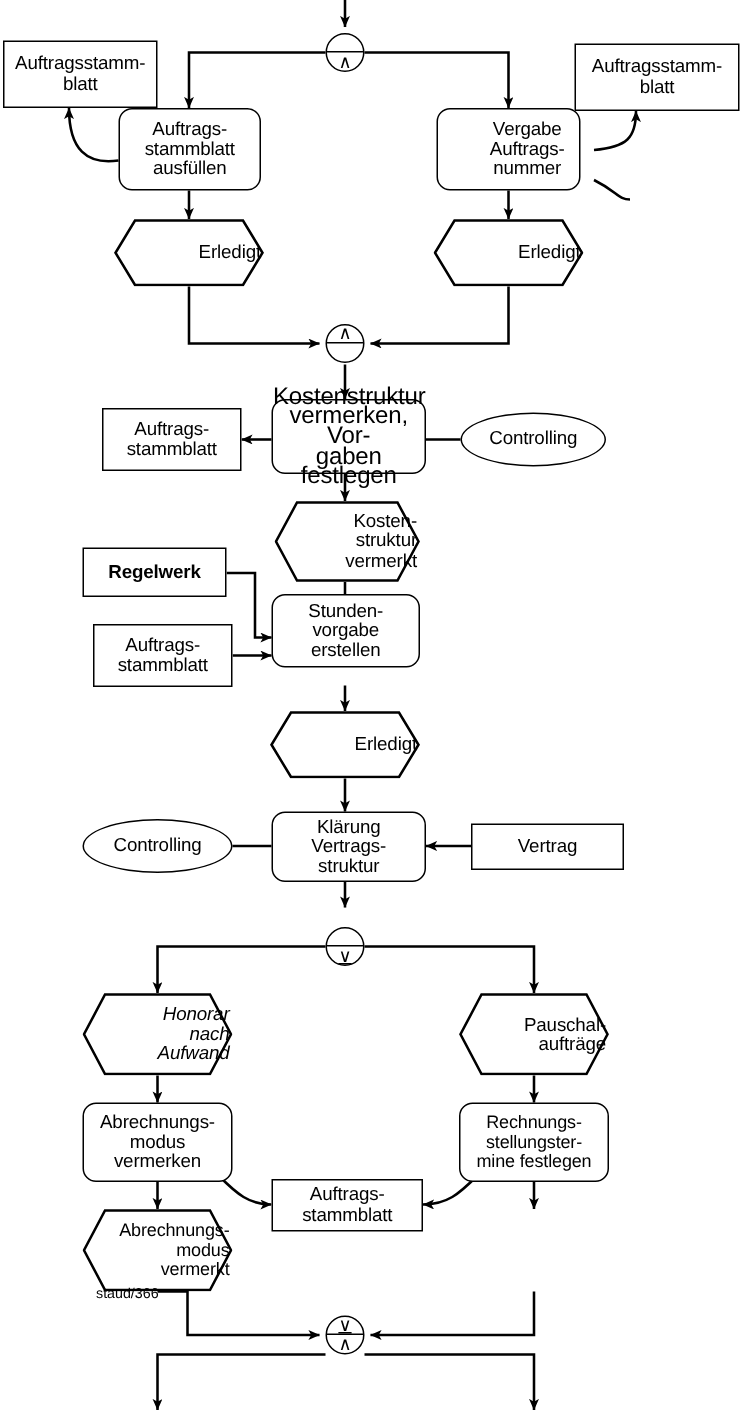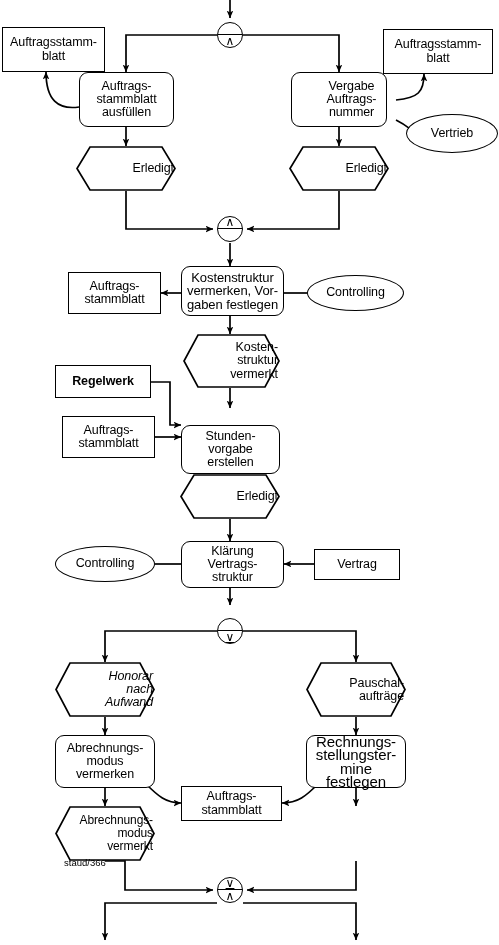--- a/index.html
+++ b/index.html
@@ -230,36 +230,33 @@
   </div>
 
   <div class="node func" style="left:291px; top:72px; width:96px; height:55px;padding-left:25px;">
     <span class="lbl">Vergabe<br>Auftrags-<br>nummer</span>
   </div>
 
   <div class="node rect" style="left:383px; top:29px; width:110px; height:45px;">
     <span class="lbl">Auftragsstamm-<br>blatt</span>
   </div>
 
-  <div class="node ellipse" style="left:406px; top:114px; width:92px; height:39px;">
-    <span class="lbl">Vertrieb</span>
-  </div>
 
   <div class="node hex" style="left:289px; top:146px; width:100px; height:45px;">
     <svg width="100" height="45" viewBox="0 0 100 45">
       <polygon points="14,1 86,1 99,22.5 86,44 14,44 1,22.5" fill="#fff" stroke="#000" stroke-width="1.7"></polygon>
     </svg>
     <span class="lbl">Erledigt</span>
   </div>
 
   <div class="node rect" style="left:68px; top:272px; width:93px; height:42px;">
     <span class="lbl">Auftrags-<br>stammblatt</span>
   </div>
 
-  <div class="node func" style="left:181px; top:266px; width:103px; height:50px; font-size:13px;">
+  <div class="node func" style="left:181px; top:266px; width:103px; height:50px; font-size:16px;">
     <span class="lbl">Kostenstruktur<br>vermerken, Vor-<br>gaben festlegen</span>
   </div>
 
   <div class="node ellipse" style="left:307px; top:275px; width:97px; height:36px;">
     <span class="lbl">Controlling</span>
   </div>
 
   <div class="node hex" style="left:183px; top:334px; width:97px; height:54px;">
     <svg width="97" height="54" viewBox="0 0 97 54">
       <polygon points="15,1 82,1 96,27 82,53 15,53 1,27" fill="#fff" stroke="#000" stroke-width="1.7"></polygon>
@@ -268,40 +265,40 @@
   </div>
 
   <div class="node rect" style="left:55px; top:365px; width:96px; height:33px;font-weight:bold;">
     <span class="lbl">Regelwerk</span>
   </div>
 
   <div class="node rect" style="left:62px; top:416px; width:93px; height:42px;">
     <span class="lbl">Auftrags-<br>stammblatt</span>
   </div>
 
-  <div class="node func" style="left:181px; top:425px; width:99px; height:49px;">
+  <div class="node func" style="left:181px; top:396px; width:99px; height:49px;">
     <span class="lbl">Stunden-<br>vorgabe<br>erstellen</span>
   </div>
 
   <div class="node hex" style="left:180px; top:474px; width:100px; height:45px;">
     <svg width="100" height="45" viewBox="0 0 100 45">
       <polygon points="14,1 86,1 99,22.5 86,44 14,44 1,22.5" fill="#fff" stroke="#000" stroke-width="1.7"></polygon>
     </svg>
     <span class="lbl">Erledigt</span>
   </div>
 
   <div class="node ellipse" style="left:55px; top:546px; width:100px; height:36px;">
     <span class="lbl">Controlling</span>
   </div>
 
   <div class="node func" style="left:181px; top:541px; width:103px; height:47px;">
     <span class="lbl">Klärung<br>Vertrags-<br>struktur</span>
   </div>
 
-  <div class="node rect" style="left:314px; top:549px; width:86px; height:31px;">
+  <div class="node rect" style="left:314px; top:549px; width:102px; height:31px;">
     <span class="lbl">Vertrag</span>
   </div>
 
   <div class="node hex" style="left:55px; top:662px; width:100px; height:55px;font-style:italic;">
     <svg width="100" height="55" viewBox="0 0 100 55">
       <polygon points="15,1 85,1 99,27.5 85,54 15,54 1,27.5" fill="#fff" stroke="#000" stroke-width="1.7"></polygon>
     </svg>
     <span class="lbl">Honorar<br>nach<br>Aufwand</span>
   </div>
 
@@ -309,21 +306,21 @@
     <svg width="100" height="55" viewBox="0 0 100 55">
       <polygon points="15,1 85,1 99,27.5 85,54 15,54 1,27.5" fill="#fff" stroke="#000" stroke-width="1.7"></polygon>
     </svg>
     <span class="lbl">Pauschal-<br>aufträge</span>
   </div>
 
   <div class="node func" style="left:55px; top:735px; width:100px; height:53px;">
     <span class="lbl">Abrechnungs-<br>modus<br>vermerken</span>
   </div>
 
-  <div class="node func" style="left:306px; top:735px; width:100px; height:53px; font-size:15px;">
+  <div class="node func" style="left:306px; top:735px; width:100px; height:53px; font-size:12px;">
     <span class="lbl">Rechnungs-<br>stellungster-<br>mine festlegen</span>
   </div>
 
   <div class="node rect" style="left:181px; top:786px; width:101px; height:35px;">
     <span class="lbl">Auftrags-<br>stammblatt</span>
   </div>
 
   <div class="node hex" style="left:55px; top:806px; width:100px; height:55px; font-size:12px;">
     <svg width="100" height="55" viewBox="0 0 100 55">
       <polygon points="15,1 85,1 99,27.5 85,54 15,54 1,27.5" fill="#fff" stroke="#000" stroke-width="1.7"></polygon>

